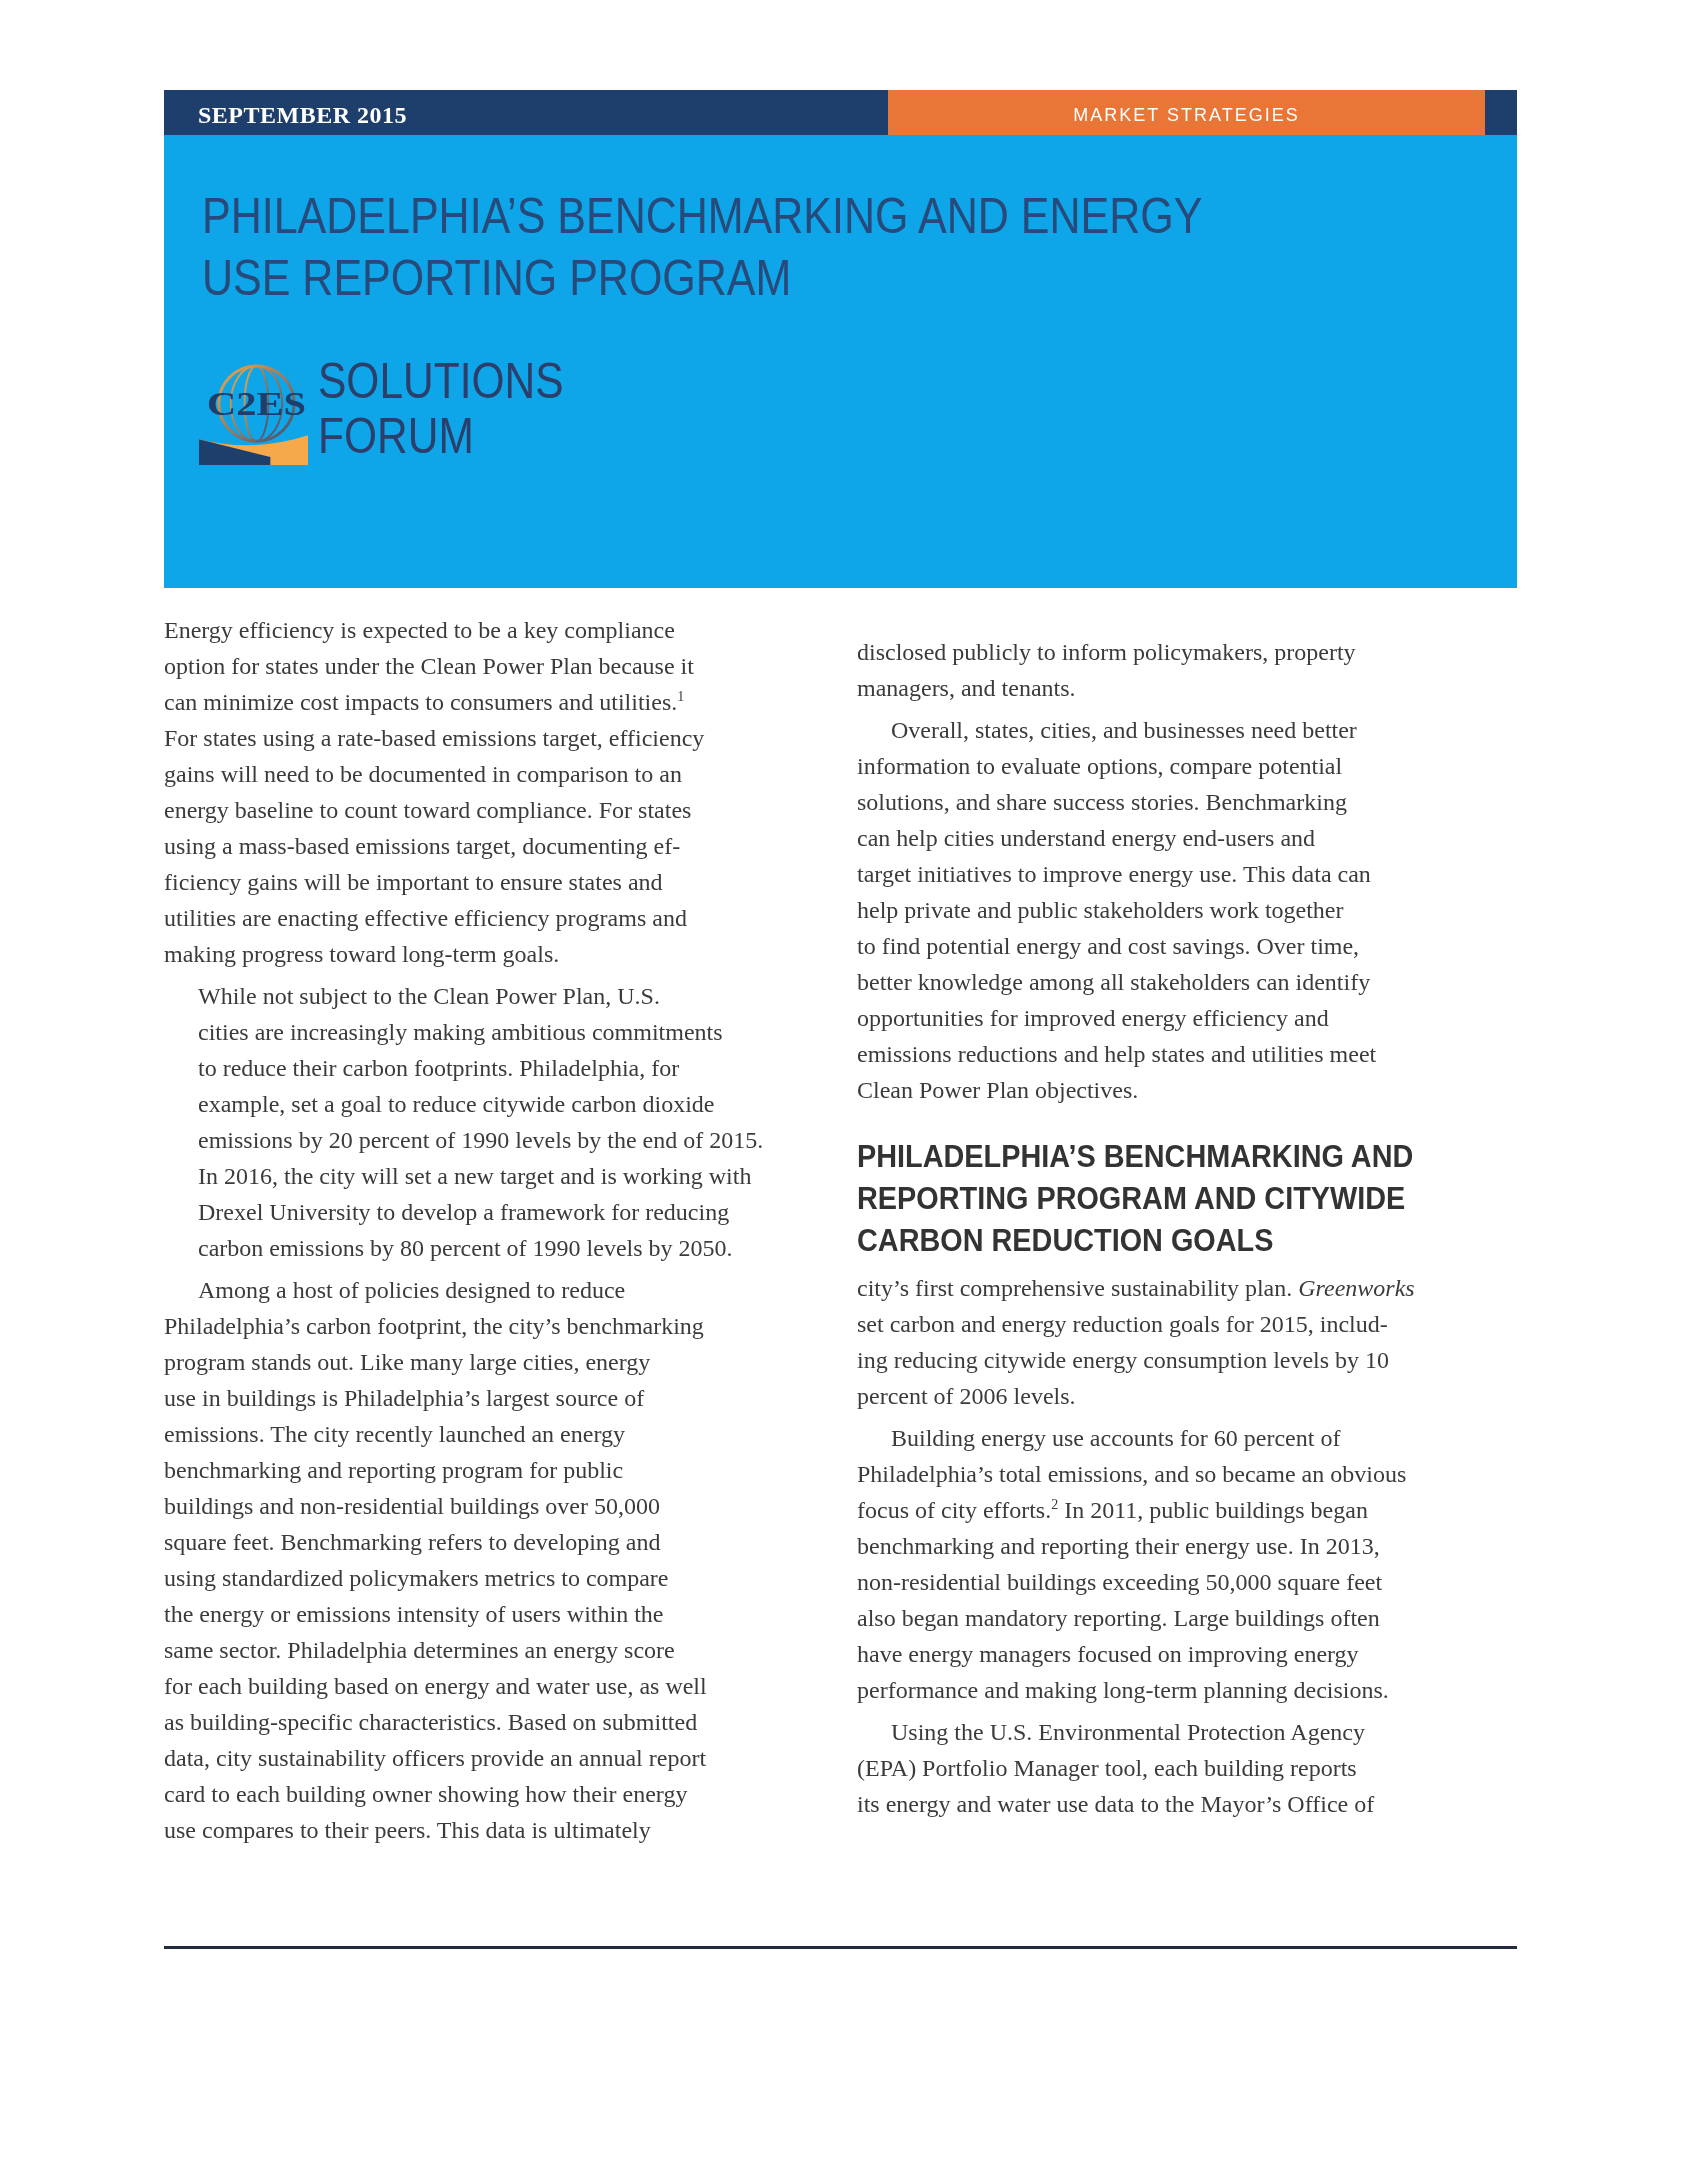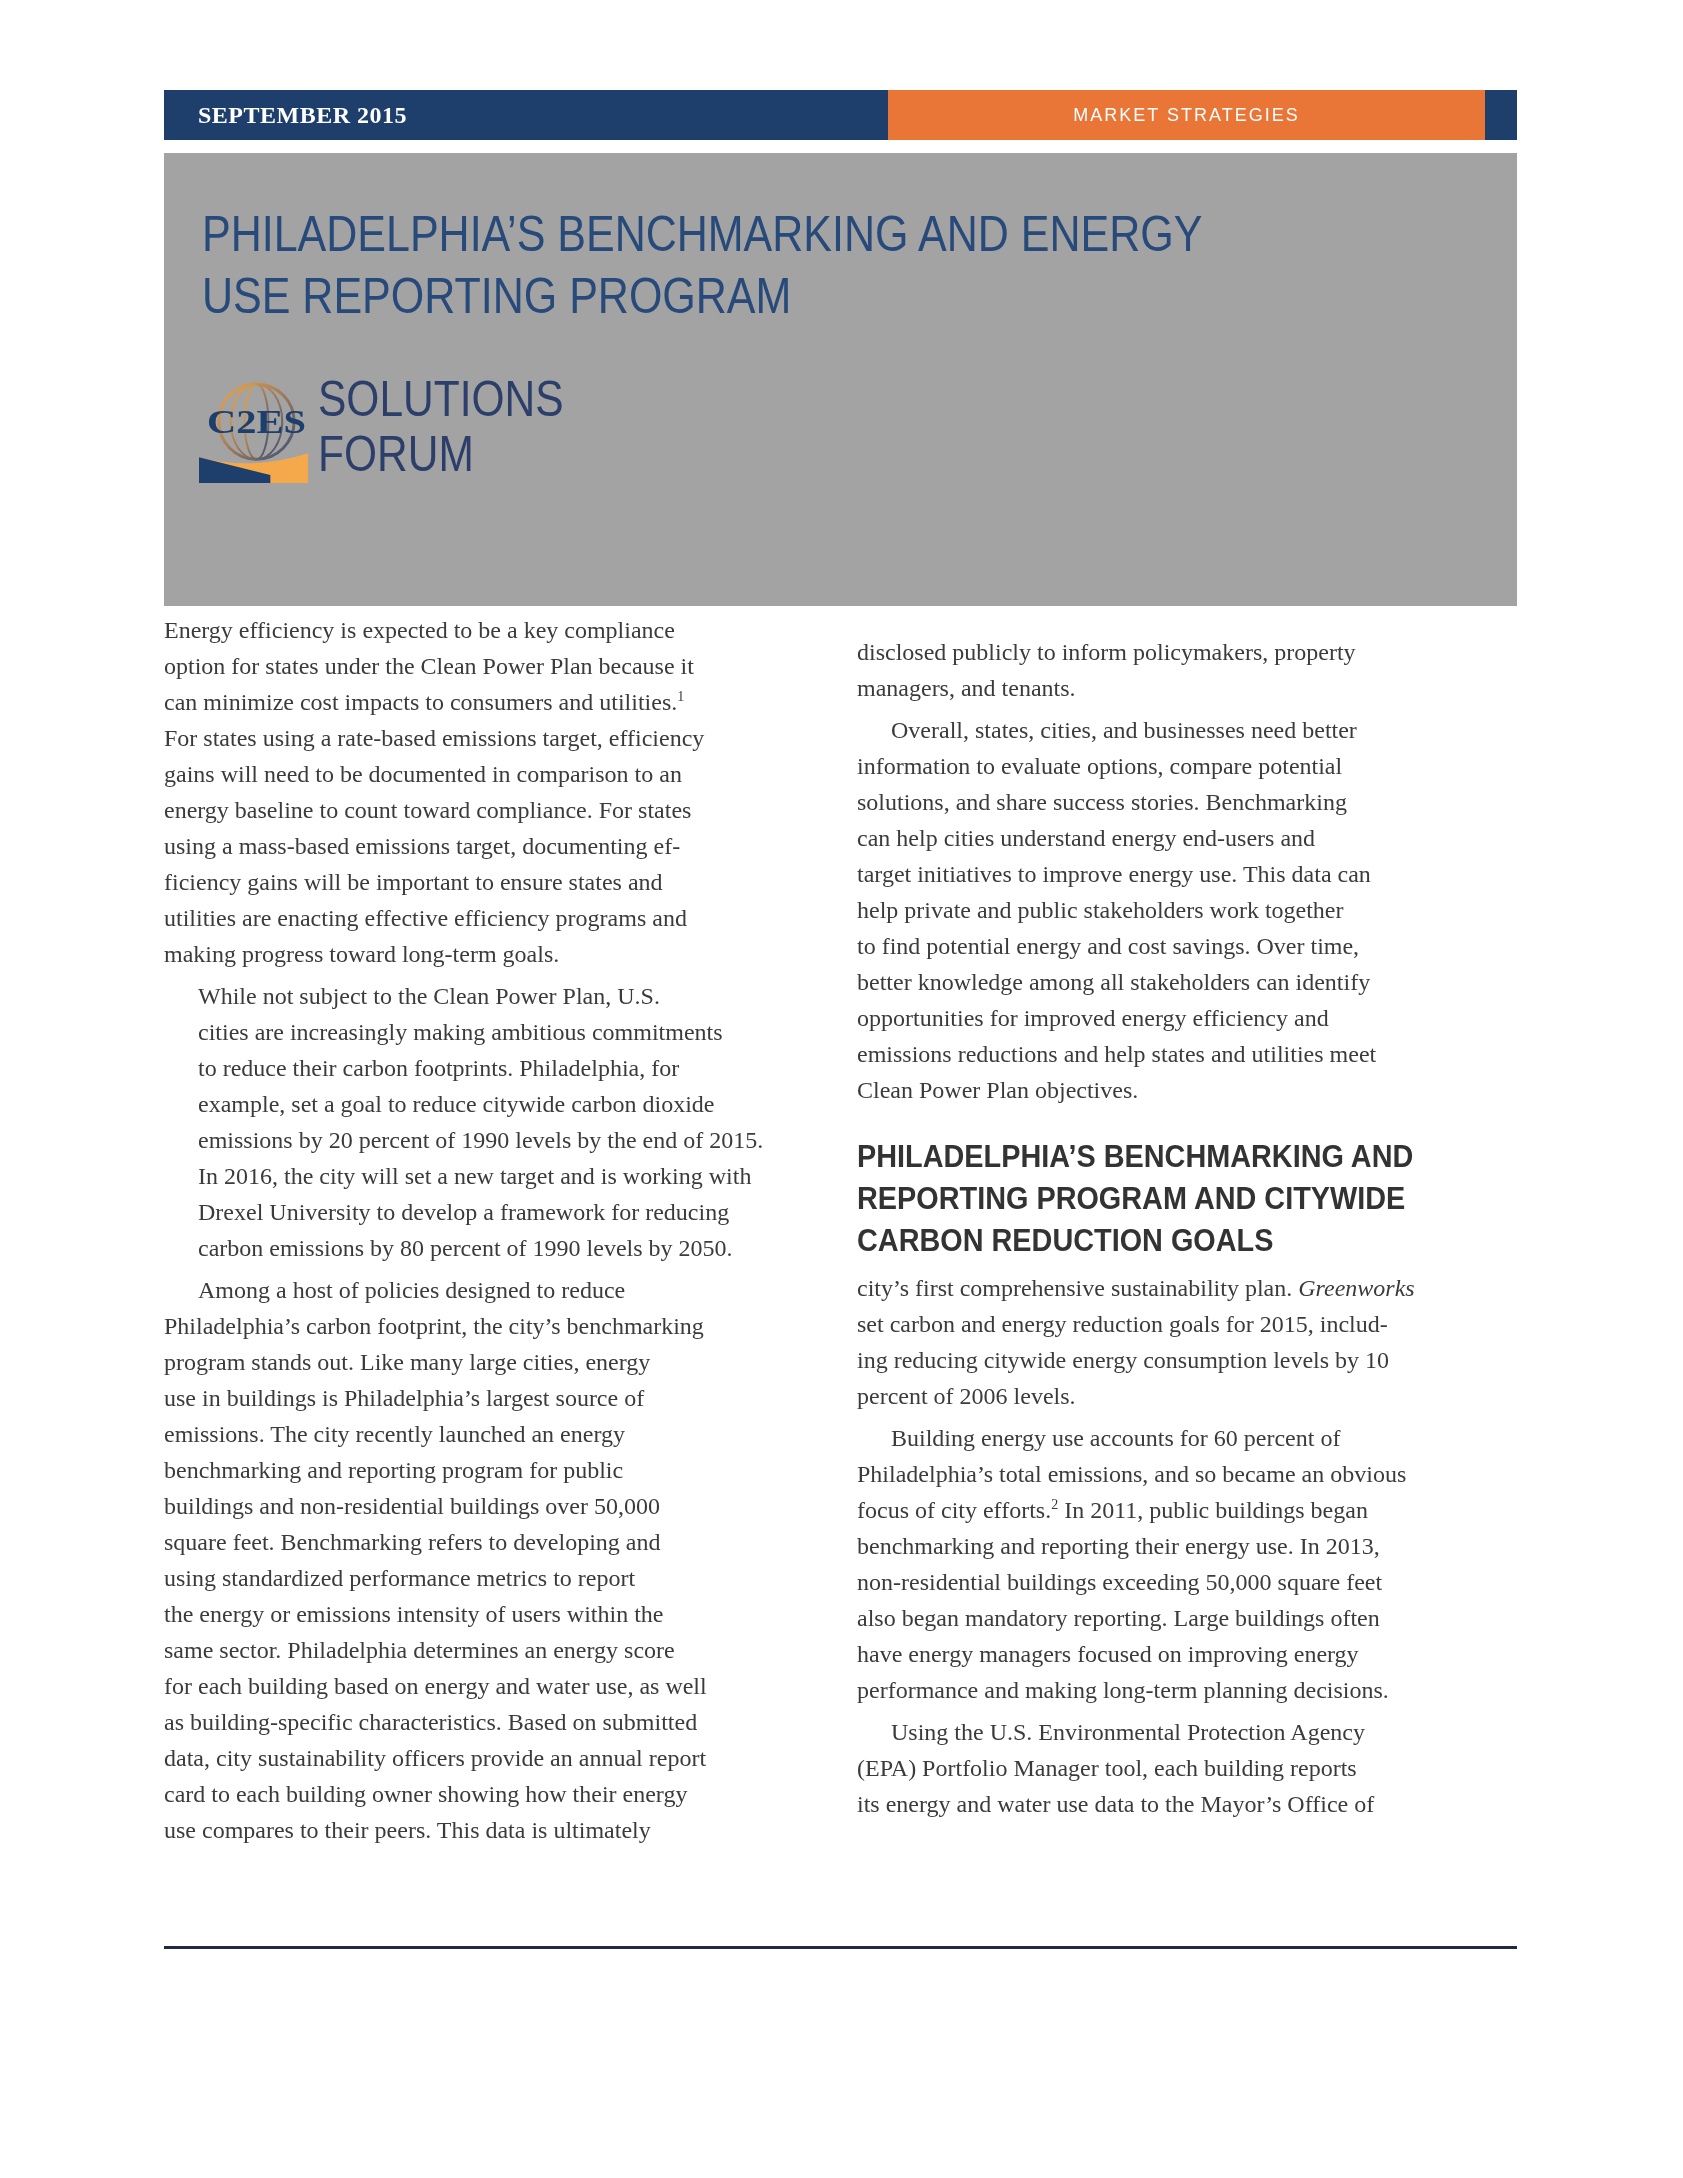--- a/index.html
+++ b/index.html
@@ -6,21 +6,21 @@
   body { width:1683px; height:2178px; position:relative; overflow:hidden; }
   .page { position:absolute; left:0; top:0; width:1434px; height:2178px; }
 
   .topbar { position:absolute; left:164px; top:90px; width:1353px; height:50px; background:#1e3f6b; }
   .topbar .date { position:absolute; left:34px; top:0; height:50px; line-height:50px; color:#ffffff;
     font-family:"Liberation Serif", serif; font-weight:bold; font-size:24px; letter-spacing:0.5px; }
   .topbar .cat { position:absolute; left:724px; top:0; width:597px; height:50px; background:#e97537;
     color:#ffffff; font-family:"Liberation Sans", sans-serif; font-size:18px; letter-spacing:2px;
     text-align:center; line-height:50px; }
 
-  .hero { position:absolute; left:164px; top:153px; width:1353px; height:453px; background:#a3a3a3; }
+  .hero { position:absolute; left:164px; top:135px; width:1353px; height:453px; background:#0ea5e9; }
   .hero .title { position:absolute; left:38px; top:50px; width:1287px; color:#274a7a;
     font-family:"Liberation Sans", sans-serif; font-size:50px; line-height:62px; letter-spacing:0px;
     transform:scaleX(0.86); transform-origin:left top; white-space:nowrap; }
   .logo { position:absolute; left:35px; top:223px; width:416px; height:109px; }
   .logo .mark { position:absolute; left:0; top:0; width:109px; height:107px; }
   .logo .wordmark { position:absolute; left:119px; top:-4px; color:#2c3f6b;
     font-family:"Liberation Sans", sans-serif; font-size:50px; line-height:55px;
     transform:scaleX(0.85); transform-origin:left top; white-space:nowrap; }
 
   .col { position:absolute; top:612px; width:663px; color:#3b3b3b;
@@ -105,21 +105,21 @@
     </p>
     <p>
       <span class="ln" style="text-indent:34px">Among a host of policies designed to reduce</span>
       <span class="ln">Philadelphia’s carbon footprint, the city’s benchmarking</span>
       <span class="ln">program stands out. Like many large cities, energy</span>
       <span class="ln">use in buildings is Philadelphia’s largest source of</span>
       <span class="ln">emissions. The city recently launched an energy</span>
       <span class="ln">benchmarking and reporting program for public</span>
       <span class="ln">buildings and non-residential buildings over 50,000</span>
       <span class="ln">square feet. Benchmarking refers to developing and</span>
-      <span class="ln">using standardized performance metrics to report</span>
+      <span class="ln">using standardized policymakers metrics to compare</span>
       <span class="ln">the energy or emissions intensity of users within the</span>
       <span class="ln">same sector. Philadelphia determines an energy score</span>
       <span class="ln">for each building based on energy and water use, as well</span>
       <span class="ln">as building-specific characteristics. Based on submitted</span>
       <span class="ln">data, city sustainability officers provide an annual report</span>
       <span class="ln">card to each building owner showing how their energy</span>
       <span class="ln">use compares to their peers. This data is ultimately</span>
     </p>
   </div>
 

